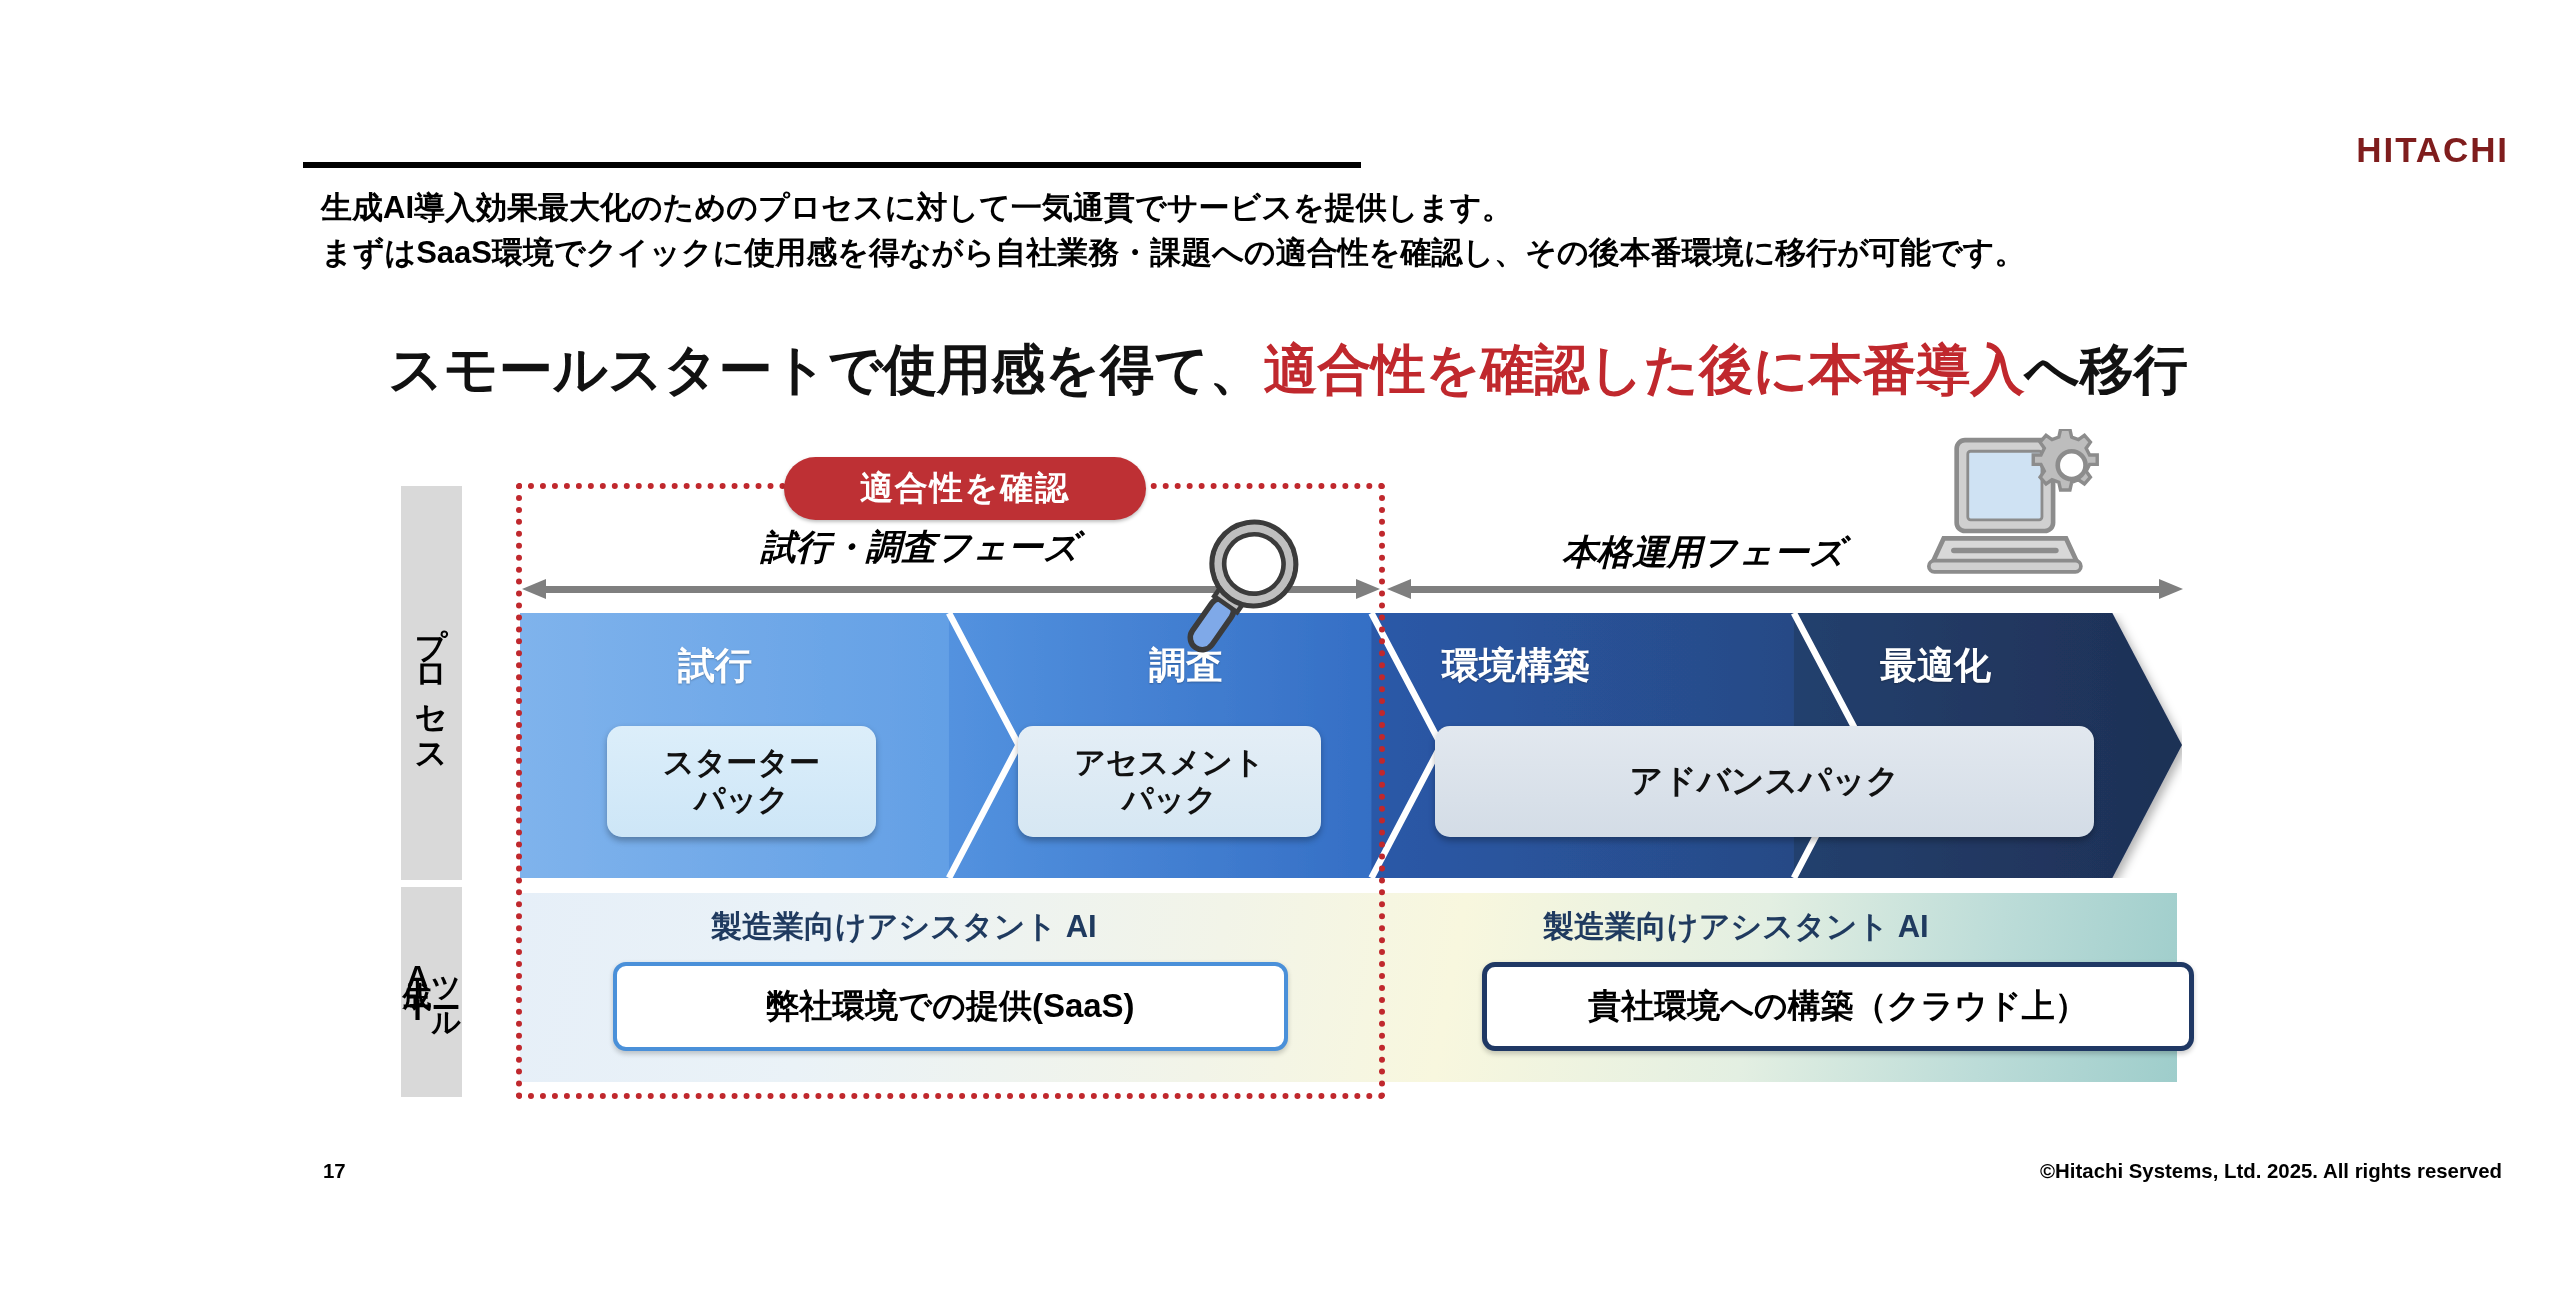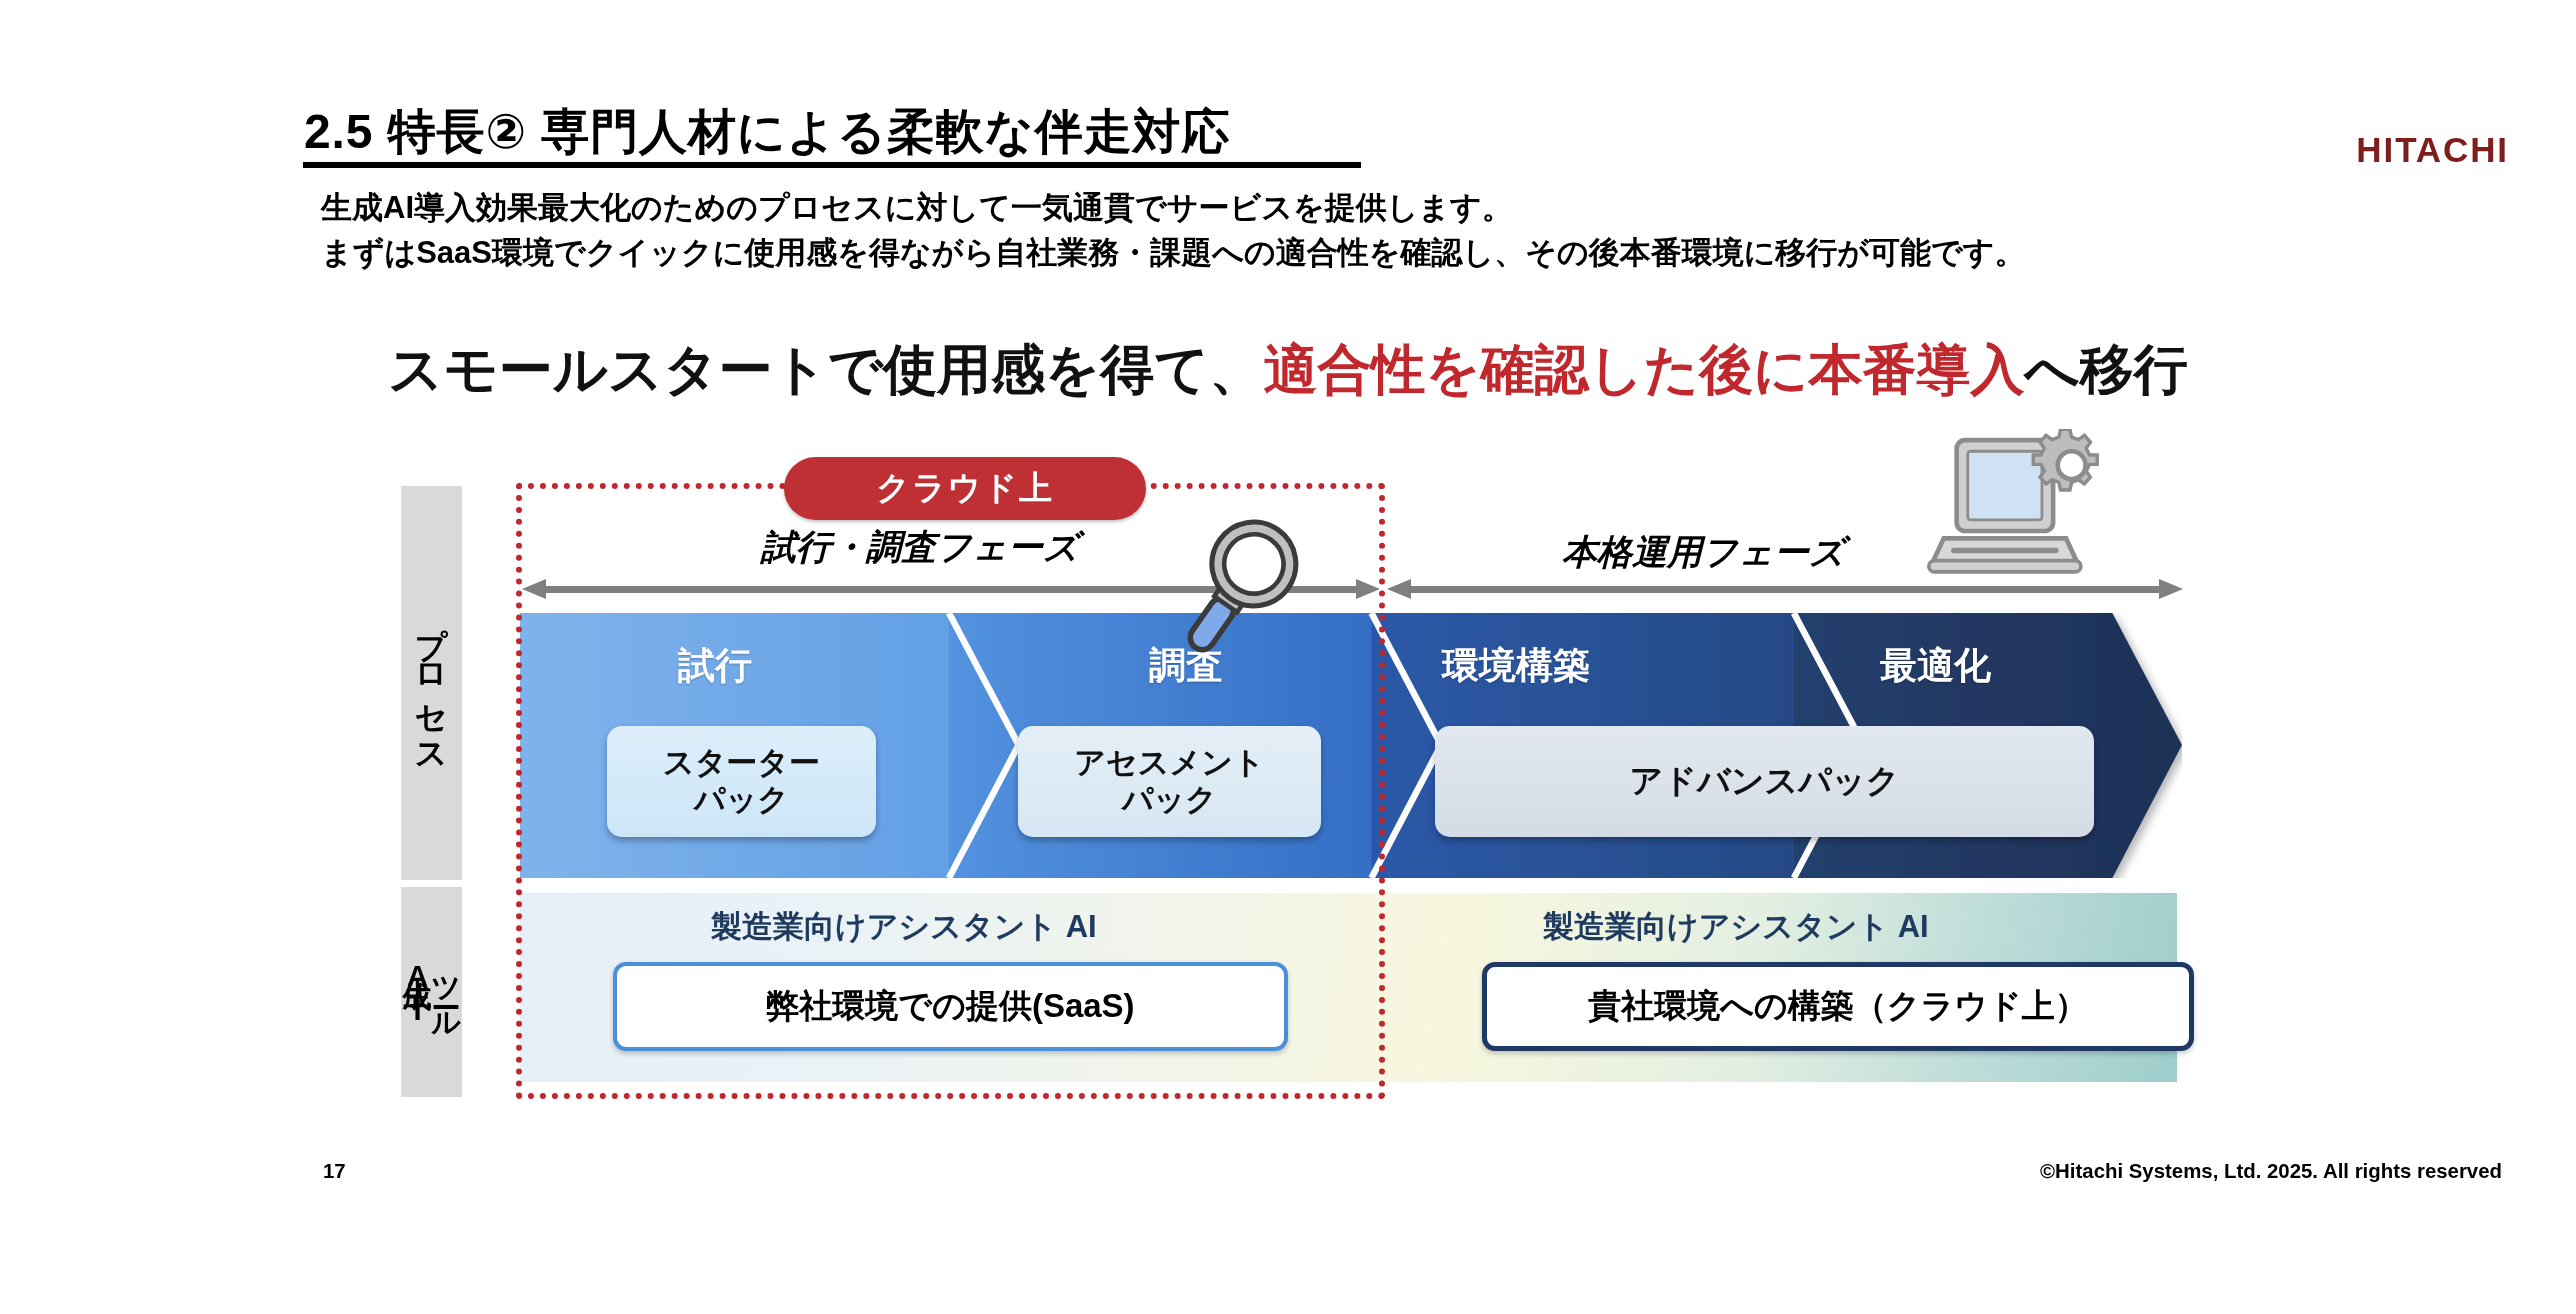--- a/index.html
+++ b/index.html
@@ -152,21 +152,20 @@
 
   
   .page-num{position:absolute;left:323px;top:1160px;font-size:20.4px;color:#000;font-weight:bold;}
   .copyright{position:absolute;right:74px;top:1160px;font-size:20.4px;color:#000;font-weight:bold;white-space:nowrap;}
 </style>
 </head>
 <body>
 
 <div class="slide">
 
-  <div class="title">2.5  特長②  専門人材による柔軟な伴走対応</div>
   <div class="title-underline"></div>
   <div class="hitachi-logo">HITACHI</div>
 
   <div class="lead">
     <div>生成AI導入効果最大化のためのプロセスに対して一気通貫でサービスを提供します。</div>
     <div>まずはSaaS環境でクイックに使用感を得ながら自社業務・課題への適合性を確認し、その後本番環境に移行が可能です。</div>
   </div>
 
   <div class="headline"><span>スモールスタートで使用感を得て、</span><span class="red">適合性を確認した後に本番導入</span><span>へ移行</span></div>
 
@@ -249,21 +248,21 @@
     <div class="head l"></div>
     <div class="bar"></div>
     <div class="head r"></div>
   </div>
 
   <div class="phase-cap phase-left">試行・調査フェーズ</div>
   <div class="phase-cap phase-right">本格運用フェーズ</div>
 
   <div class="dotbox"></div>
 
-  <div class="badge">クラウド上</div>
+  <div class="badge">適合性を確認</div>
 
   <svg class="magnifier" viewBox="0 0 150 185">
     <g transform="rotate(35 70 65)">
       <rect x="58" y="105" width="26" height="62" rx="13" fill="#7FA9E8" stroke="#3B3B3B" stroke-width="6"></rect>
       <rect x="56" y="94" width="30" height="16" fill="#BFBFBF" stroke="#3B3B3B" stroke-width="5"></rect>
       <circle cx="71" cy="57" r="45" fill="#FFFFFF" stroke="#3B3B3B" stroke-width="6"></circle>
       <circle cx="71" cy="57" r="38" fill="none" stroke="#BFBFBF" stroke-width="9"></circle>
       <circle cx="71" cy="57" r="32" fill="#FFFFFF" stroke="#3B3B3B" stroke-width="5"></circle>
     </g>
   </svg>

